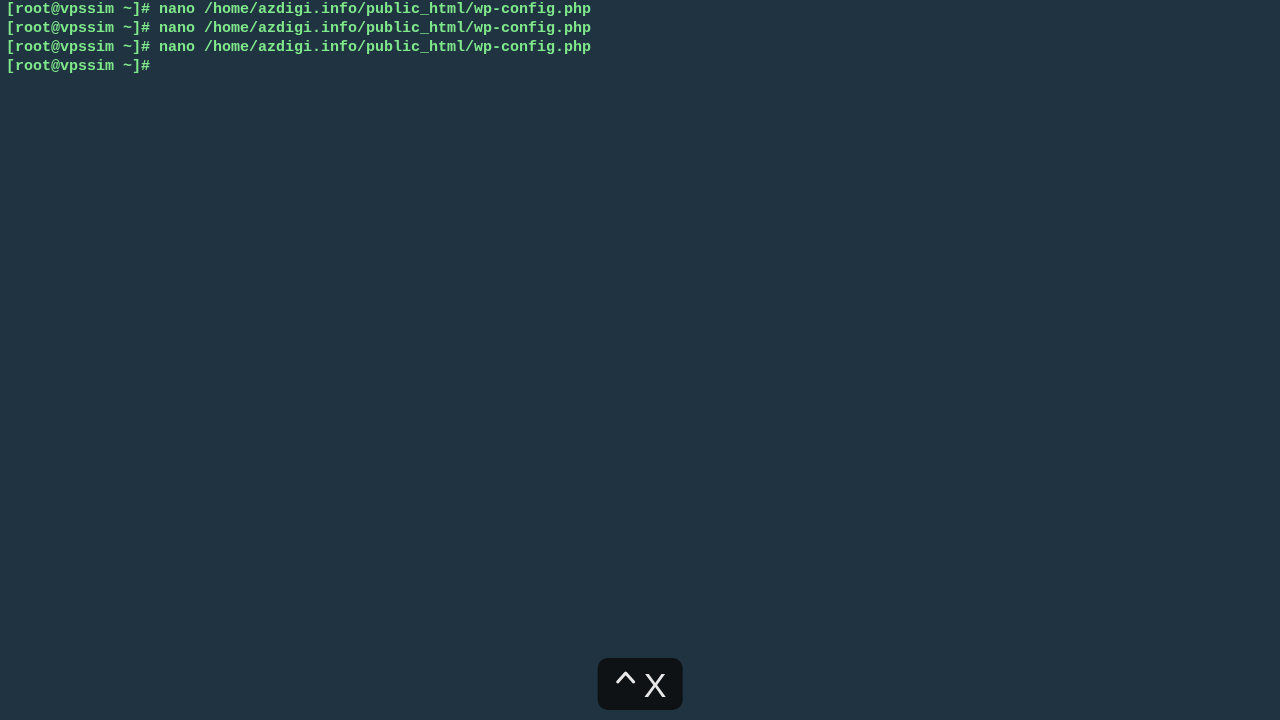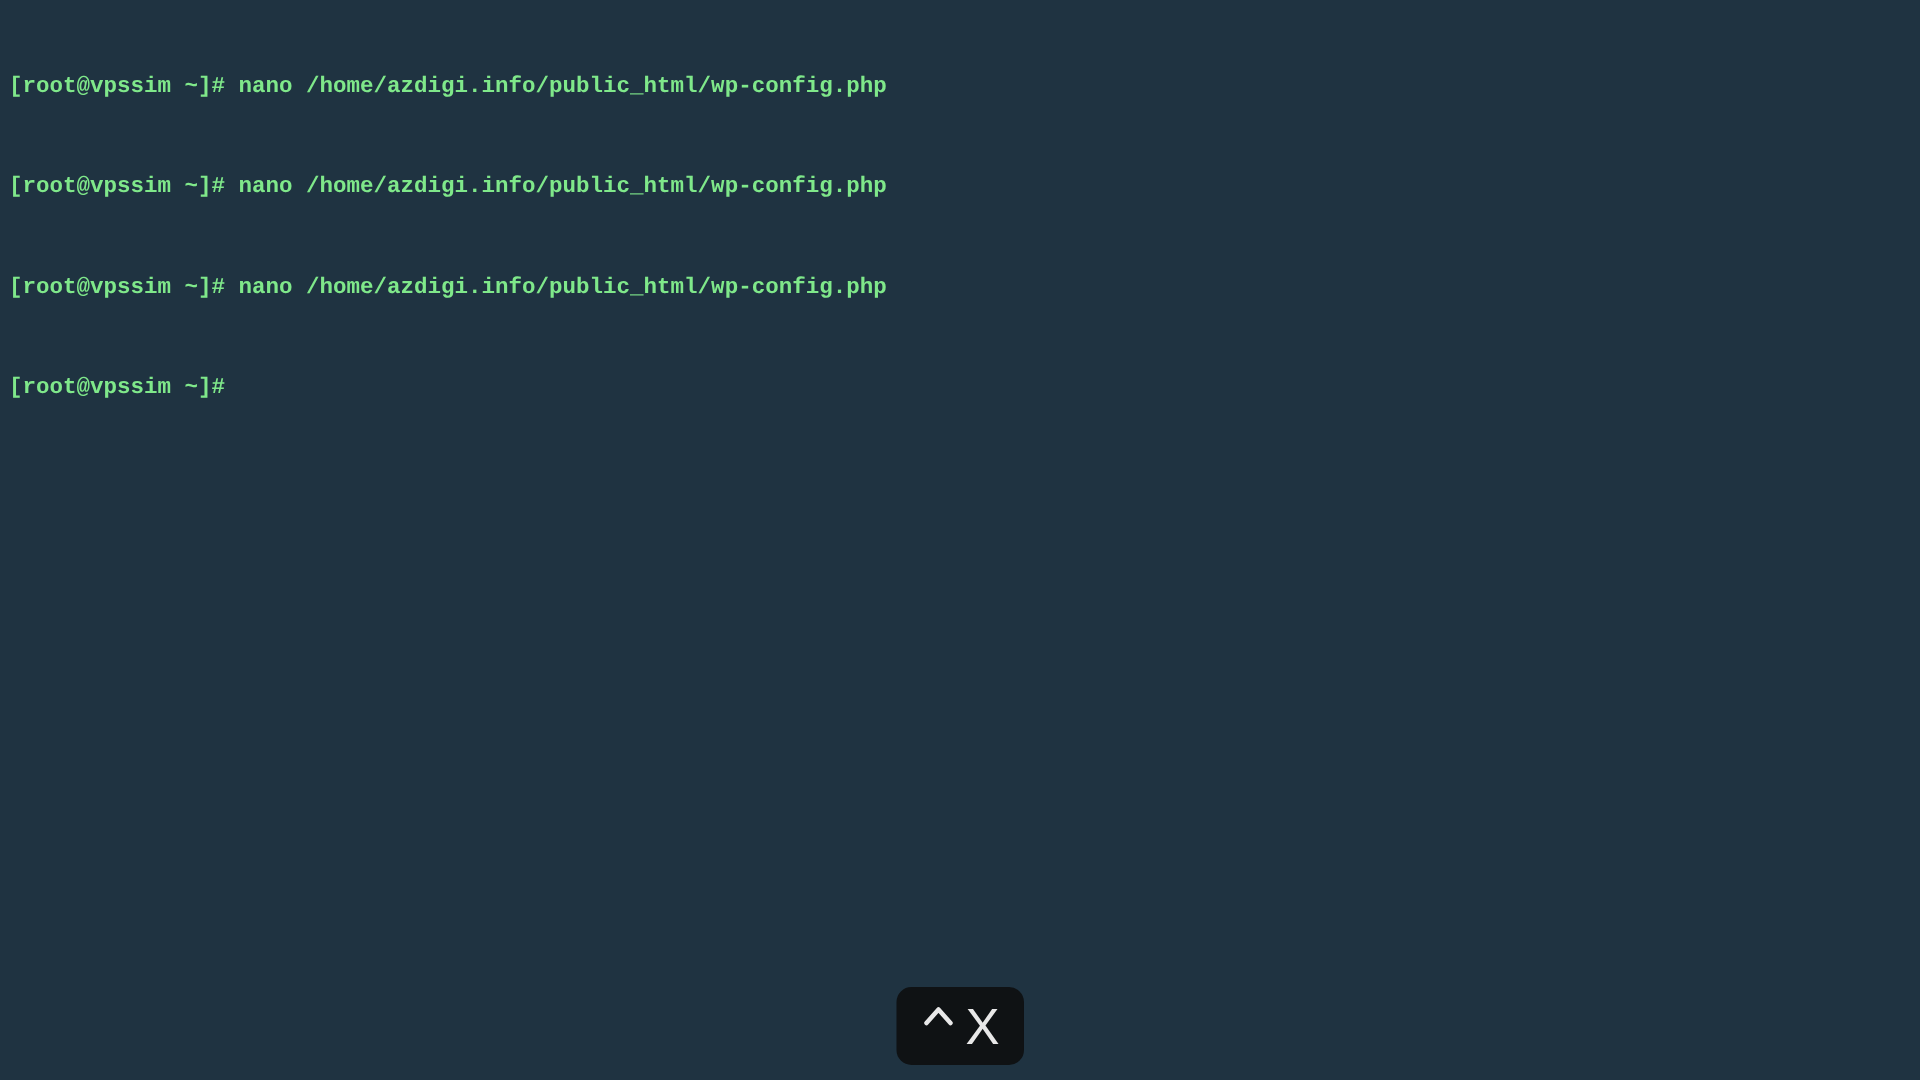--- a/index.html
+++ b/index.html
@@ -18,21 +18,20 @@
       position: relative;
     }
     .terminal {
       padding: 0px 6px;
       line-height: 19px;
     }
     .terminal-line {
       white-space: pre;
       font-weight: bold;
       letter-spacing: 0px;
-      margin-top: 48px;
     }
     .prompt {
       display: inline;
     }
     .command {
       display: inline;
     }
     .key-overlay {
       position: absolute;
       left: 50%;

